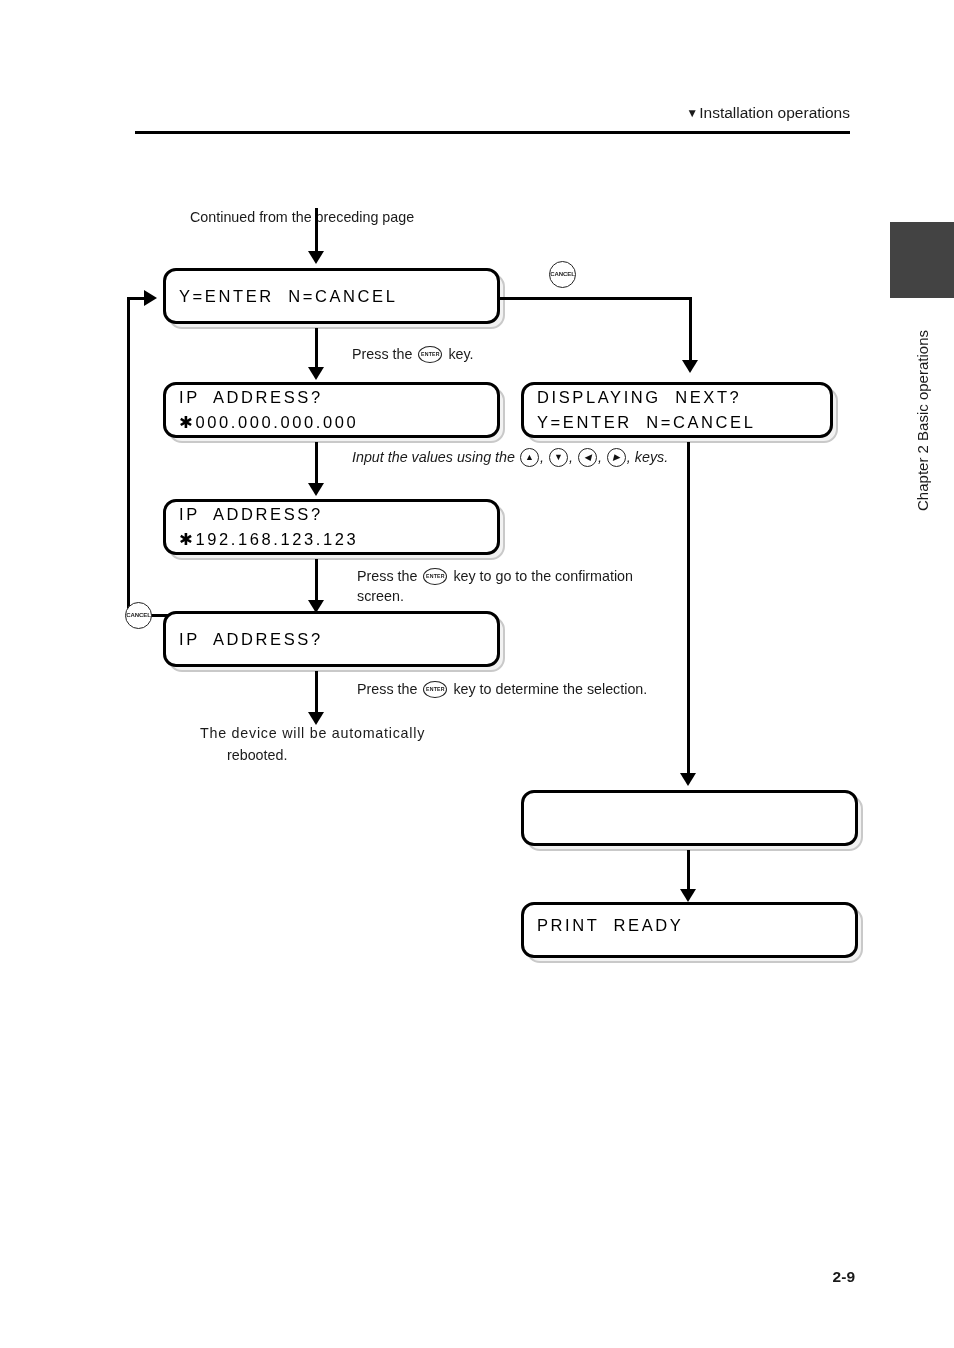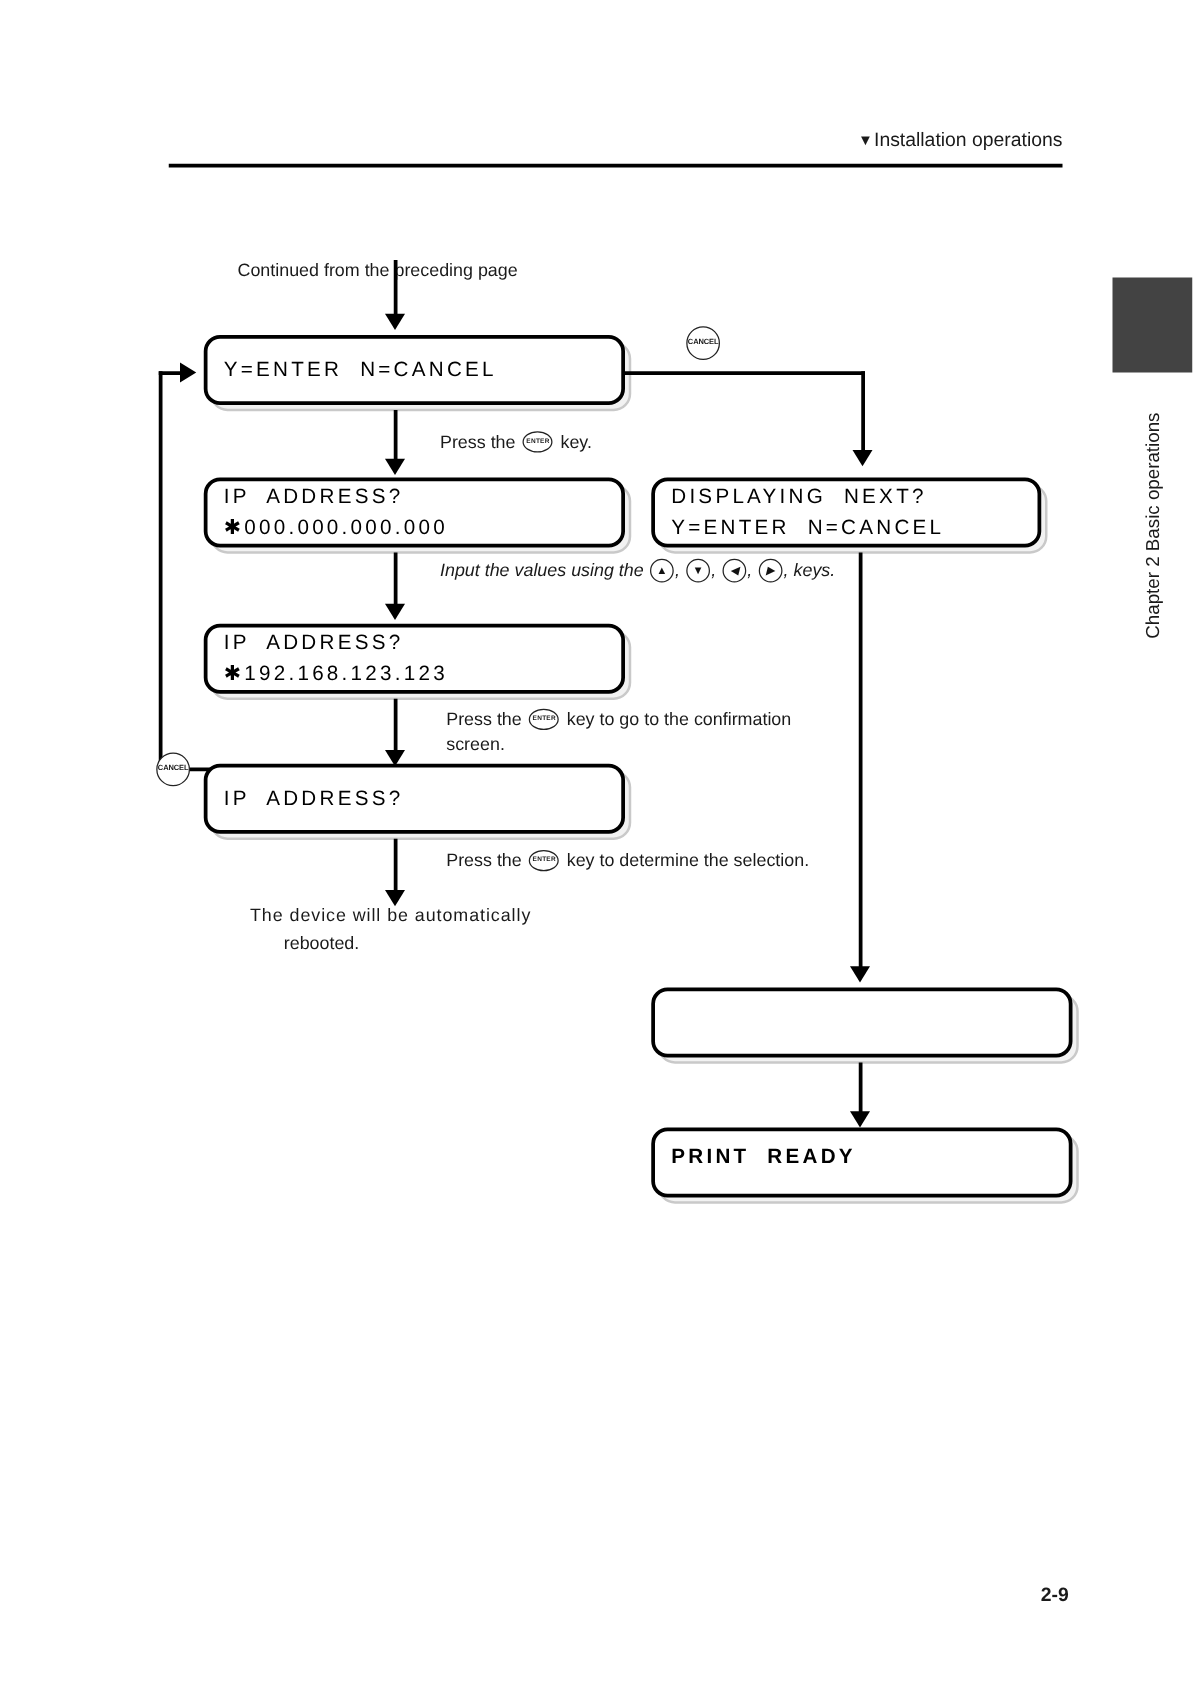--- a/index.html
+++ b/index.html
@@ -332,21 +332,21 @@
 <div class="lcd" style="left:521px; top:790px; width:337px; height:56px;">
   <div class="shadow"></div>
   <div class="frame"></div>
   <div class="lines">
   </div>
 </div>
 
 <div class="vline" style="left:687px; top:850px; height:48px;"></div>
 <div class="arrow-down" style="left:679.5px; top:889px;"></div>
 
-<div class="lcd single" style="left:521px; top:902px; width:337px; height:56px;font-weight:bold;">
+<div class="lcd single" style="left:521px; top:902px; width:337px; height:56px;">
   <div class="shadow"></div>
   <div class="frame"></div>
   <div class="lines">
     <div class="lcd-line">PRINT  READY</div>
   </div>
 </div>
 
 <div id="page-number">2-9</div>
 
 </body></html>

